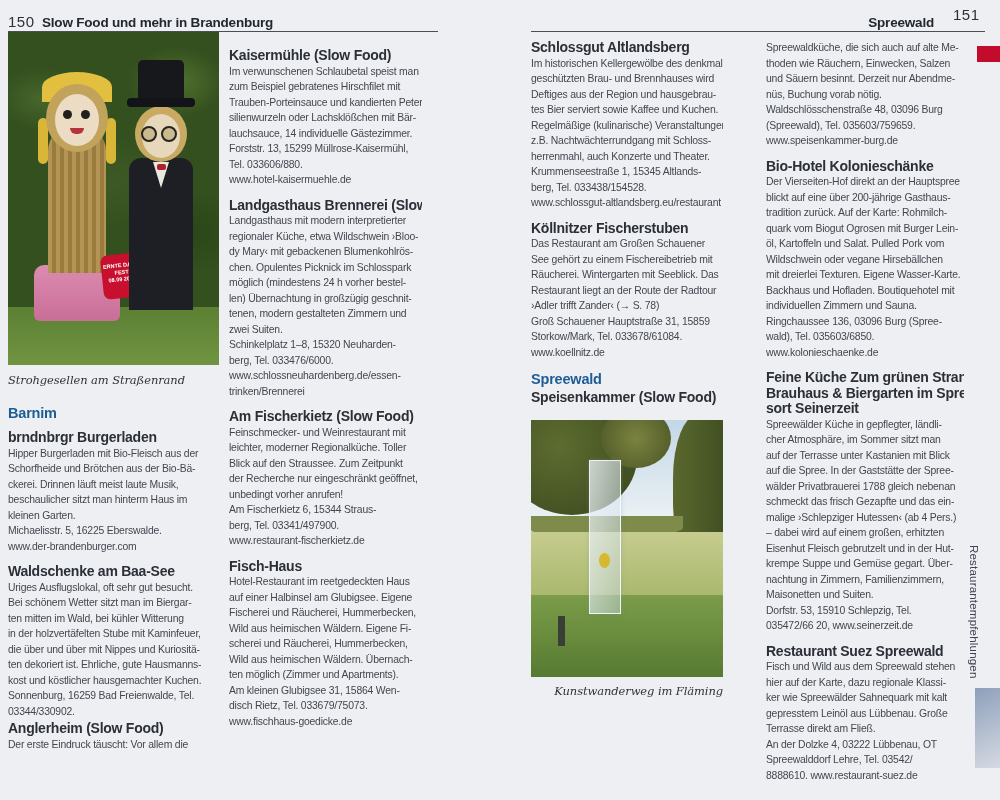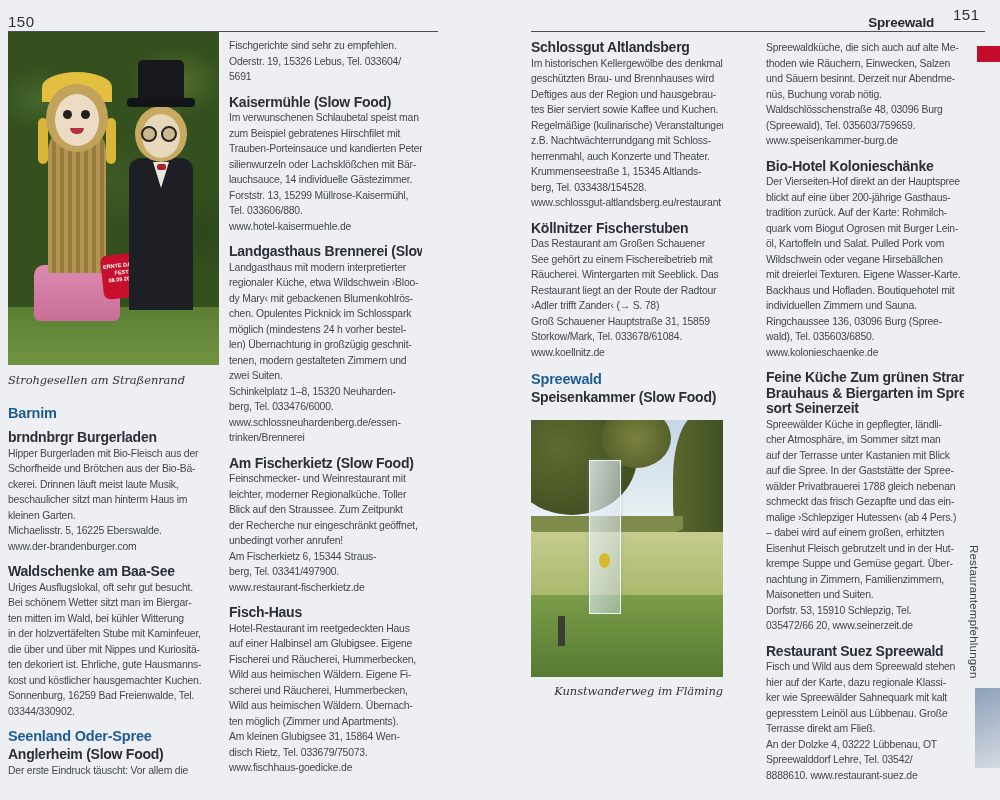--- a/index.html
+++ b/index.html
@@ -83,20 +83,21 @@
      font-size:11.5px;color:#3c424e;letter-spacing:.2px;}
   .thumb-tab{position:absolute;left:975px;top:688px;width:25px;height:80px;
      background:linear-gradient(155deg,#8da0ba,#d5dae2);}
 </style>
 </head>
 <body>
 
 <div class="page">
 
   <div class="pagenum" style="left:8px;top:13px;">150</div>
+  <div class="runhead" style="left:42px;top:15px;">Slow Food und mehr in Brandenburg</div>
   <div class="headrule" style="left:8px;top:31px;width:430px;"></div>
   <div class="runhead" style="right:66px;top:15px;position:absolute;">Spreewald</div>
   <div class="pagenum" style="left:953px;top:6px;">151</div>
   <div class="headrule" style="left:531px;top:31px;width:454px;"></div>
 
   <div class="col" id="col1" style="left:8px;top:32px;width:211px;height:760px;">
     <div class="photo1">
       <div class="hedge"></div>
       <div class="grass"></div>
       <div>
@@ -145,29 +146,25 @@
     <div class="ehead gap">Waldschenke am Baa-See</div>
     <div class="body">Uriges Ausflugslokal, oft sehr gut besucht.
 Bei schönem Wetter sitzt man im Biergar-
 ten mitten im Wald, bei kühler Witterung
 in der holzvertäfelten Stube mit Kaminfeuer,
 die über und über mit Nippes und Kuriositä-
 ten dekoriert ist. Ehrliche, gute Hausmanns-
 kost und köstlicher hausgemachter Kuchen.
 Sonnenburg, 16259 Bad Freienwalde, Tel.
 03344/330902.</div>
-    <div class="region" style="margin-top:8px;">Seenland Oder-Spree</div>
     <div class="ehead" style="margin-top:2px;">Anglerheim (Slow Food)</div>
     <div class="body">Der erste Eindruck täuscht: Vor allem die</div>
   </div>
 
   <div class="col" id="col2" style="left:229px;top:38px;width:193px;height:755px;">
-    <div class="body">Fischgerichte sind sehr zu empfehlen.
-Oderstr. 19, 15326 Lebus, Tel. 033604/
-5691</div>
     <div class="ehead gap">Kaisermühle (Slow Food)</div>
     <div class="body">Im verwunschenen Schlaubetal speist man
 zum Beispiel gebratenes Hirschfilet mit
 Trauben-Porteinsauce und kandierten Peter-
 silienwurzeln oder Lachsklößchen mit Bär-
 lauchsauce, 14 individuelle Gästezimmer.
 Forststr. 13, 15299 Müllrose-Kaisermühl,
 Tel. 033606/880.
 www.hotel-kaisermuehle.de</div>
     <div class="ehead gap">Landgasthaus Brennerei (Slow Food)</div>

